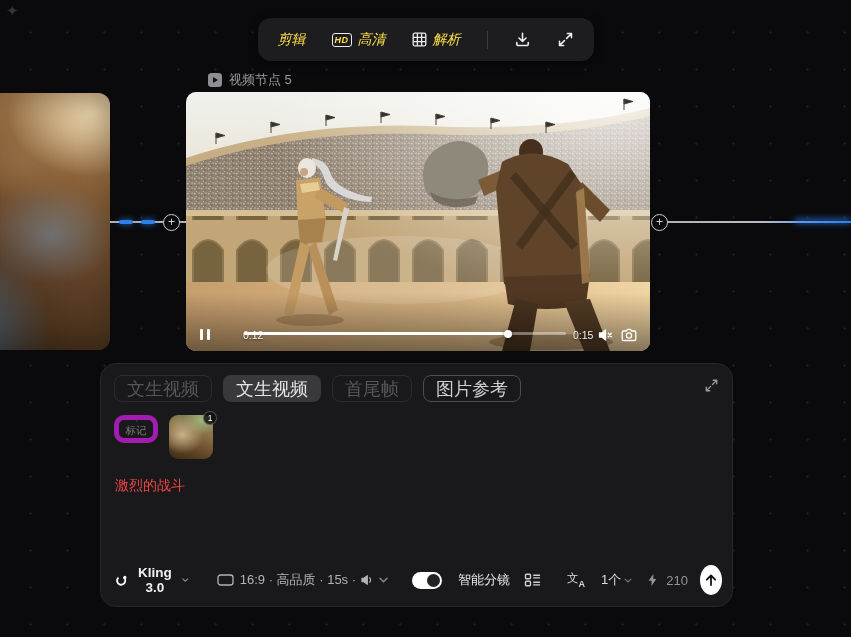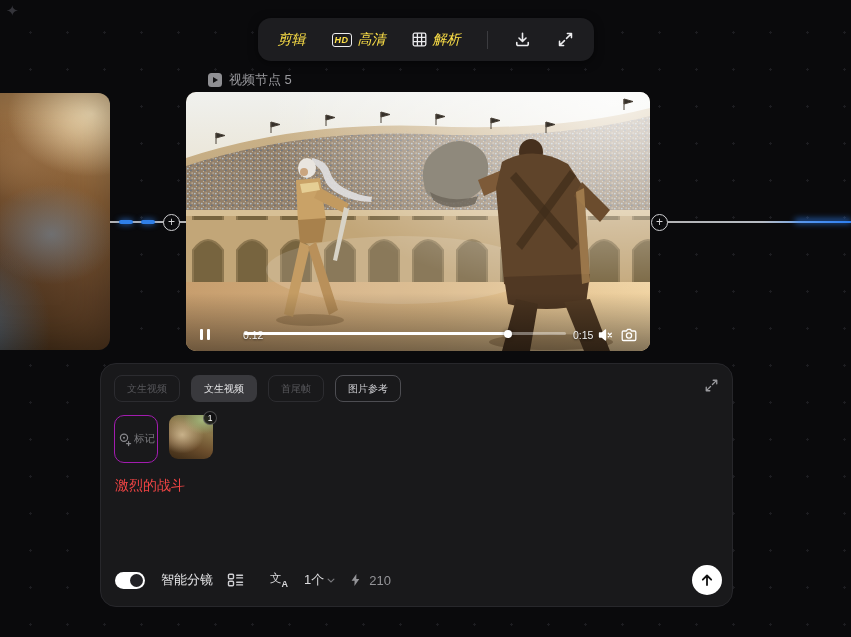--- a/index.html
+++ b/index.html
@@ -75,32 +75,32 @@
     width:8px; height:8px; border-radius:50%; background:#fff;
     box-shadow:0 0 4px rgba(0,0,0,.4); cursor:grab; }
   .pc-ic { position:absolute; bottom:9px; background:none; border:none; cursor:pointer;
     display:flex; padding:0; }
   .pc-mute { left:412px; } .pc-cam { left:435px; }
 
   
   .panel { position:absolute; left:100px; top:363px; width:633px; height:244px;
     background:#19191b; border:1px solid #27272b; border-radius:16px; }
   .tabs { position:absolute; left:13px; top:11px; display:flex; gap:11px; }
-  .tab { height:27px; padding:0 12px; border-radius:8px; font-size:10px;
+  .tab { height:27px; padding:0 12px; border-radius:8px; font-size:18px;
     display:flex; align-items:center; background:none; border:1px solid transparent;
     font-family:inherit; cursor:pointer; white-space:nowrap; }
   .tab.dim { border-color:#2c2c30; color:#57575b; }
   .tab.active { background:#39393d; color:#e4e4e6; }
   .tab.outlined { border-color:#4d4d52; color:#cfcfd3; }
   .panel-expand { position:absolute; right:13px; top:14px; background:none; border:none;
     cursor:pointer; display:flex; }
 
-  .mark-btn { position:absolute; left:13px; top:51px; width:44px; height:48px;
-    border-radius:10px; border:1px solid #a21caf; background:none; cursor:pointer;
-    display:flex; align-items:center; justify-content:center; gap:2px; }
+  .mark-btn { position:absolute; left:13px; top:51px; width:44px; height:28px;
+    border-radius:10px; border:5px solid #a21caf; background:none; cursor:pointer;
+    display:flex; flex-direction:column; align-items:center; justify-content:center; gap:2px; }
   .mark-btn span { font-size:10.5px; color:#7b7b7f; }
   .ref-thumb { position:absolute; left:68px; top:51px; width:44px; height:44px;
     border-radius:9px; cursor:pointer;
     background:
       radial-gradient(26px 20px at 75% 12%, rgba(165,185,125,.9), transparent 70%),
       radial-gradient(30px 26px at 30% 45%, rgba(214,192,152,.85), transparent 72%),
       linear-gradient(200deg,#7c8a5a 0%,#8a7448 35%,#6b4d2c 65%,#3a2915 100%); }
   .ref-badge { position:absolute; right:-4px; top:-4px; width:14px; height:14px;
     border-radius:50%; background:rgba(15,15,17,.85); border:1px solid rgba(255,255,255,.25);
     color:#fff; font-size:8.5px; display:flex; align-items:center; justify-content:center; }
@@ -316,20 +316,43 @@
         </svg>
       <span>标记</span>
     </button>
     <div class="ref-thumb">
       <span class="ref-badge">1</span>
     </div>
 
     <div class="prompt">激烈的战斗</div>
 
     <div class="settings-bar">
+      <button class="sb-group mr28">
+        <svg width="17" height="17" viewBox="0 0 17 17">
+            <circle cx="8.5" cy="8.7" r="5.6" fill="none" stroke="#fff" stroke-width="2.6" stroke-dasharray="27 9" transform="rotate(-55 8.5 8.7)"></circle>
+            <circle cx="13.6" cy="4.2" r="2.1" fill="#fff"></circle>
+          </svg>
+        <span class="model-name">Kling 3.0</span>
+        <svg width="9" height="6" viewBox="0 0 9 6" fill="none" stroke="#8a8a8e" stroke-width="1.4" stroke-linecap="round">
+            <path d="M1 1.3L4.5 4.7 8 1.3"></path>
+          </svg>
+      </button>
+      <button class="sb-group mr24">
+        <svg width="17" height="12" viewBox="0 0 17 12" fill="none" stroke="#b3b3b7" stroke-width="1.3">
+            <rect x="1" y="1" width="15" height="10" rx="2.5"></rect>
+          </svg>
+        <span class="summary-text">16:9 · 高品质 · 15s ·</span>
+        <svg width="13" height="12" viewBox="0 0 13 12" fill="none" stroke="#b3b3b7" stroke-width="1.2" stroke-linecap="round" stroke-linejoin="round">
+            <path d="M1 4.3h2L6.3 1.7v8.6L3 7.7H1z" fill="#b3b3b7"></path>
+            <path d="M8.6 3.8a3 3 0 0 1 0 4.4"></path>
+          </svg>
+        <svg style="margin-left:5px" width="9" height="6" viewBox="0 0 9 6" fill="none" stroke="#8a8a8e" stroke-width="1.4" stroke-linecap="round">
+            <path d="M1 1.3L4.5 4.7 8 1.3"></path>
+          </svg>
+      </button>
       <div class="sb-group mr14">
         <button class="toggle" aria-checked="true">
             <i></i>
           </button>
         <span class="toggle-label">智能分镜</span>
       </div>
       <button class="sb-group mr26">
         <svg width="17" height="16" viewBox="0 0 17 16" fill="none" stroke="#cfcfd3" stroke-width="1.4" stroke-linecap="round">
             <rect x="1.5" y="2.2" width="5" height="4.6" rx="1"></rect>
             <rect x="1.5" y="9.2" width="5" height="4.6" rx="1"></rect>

